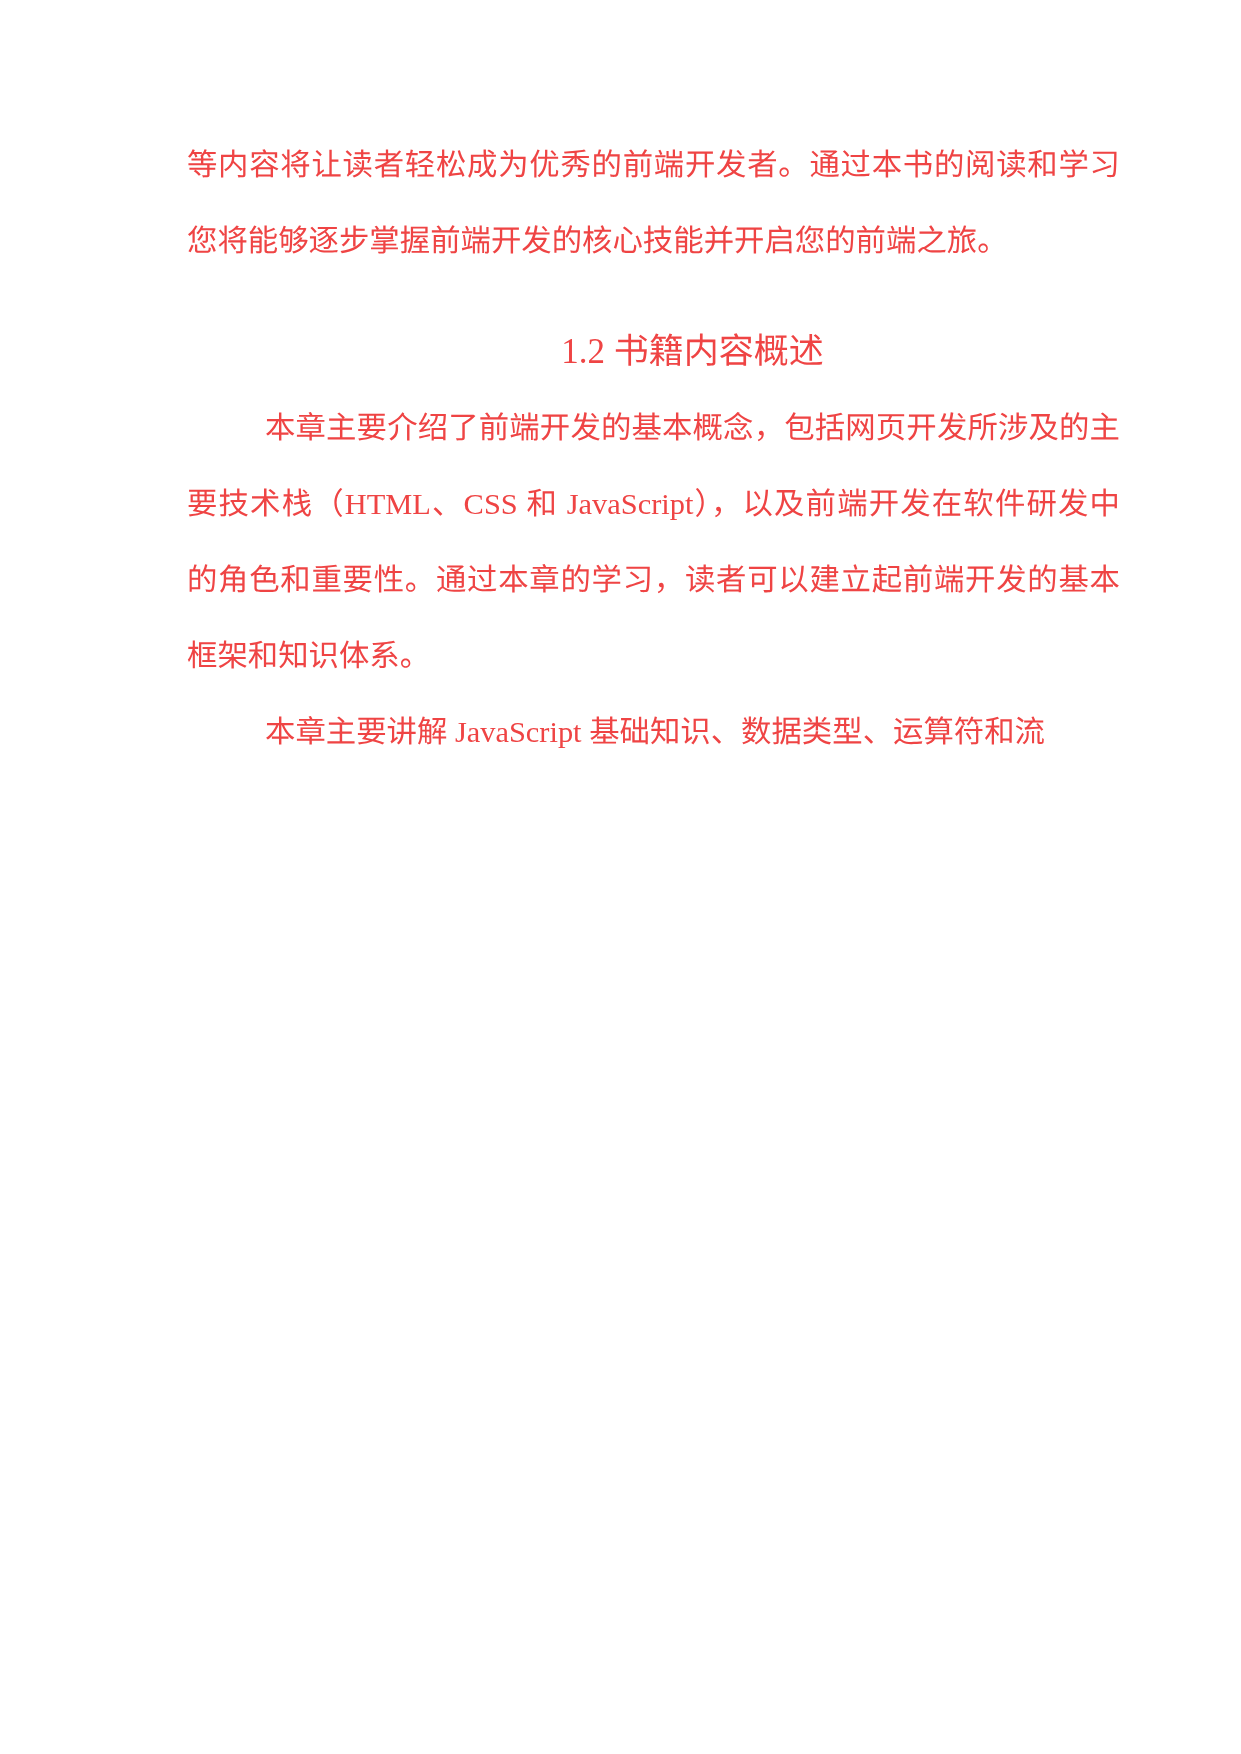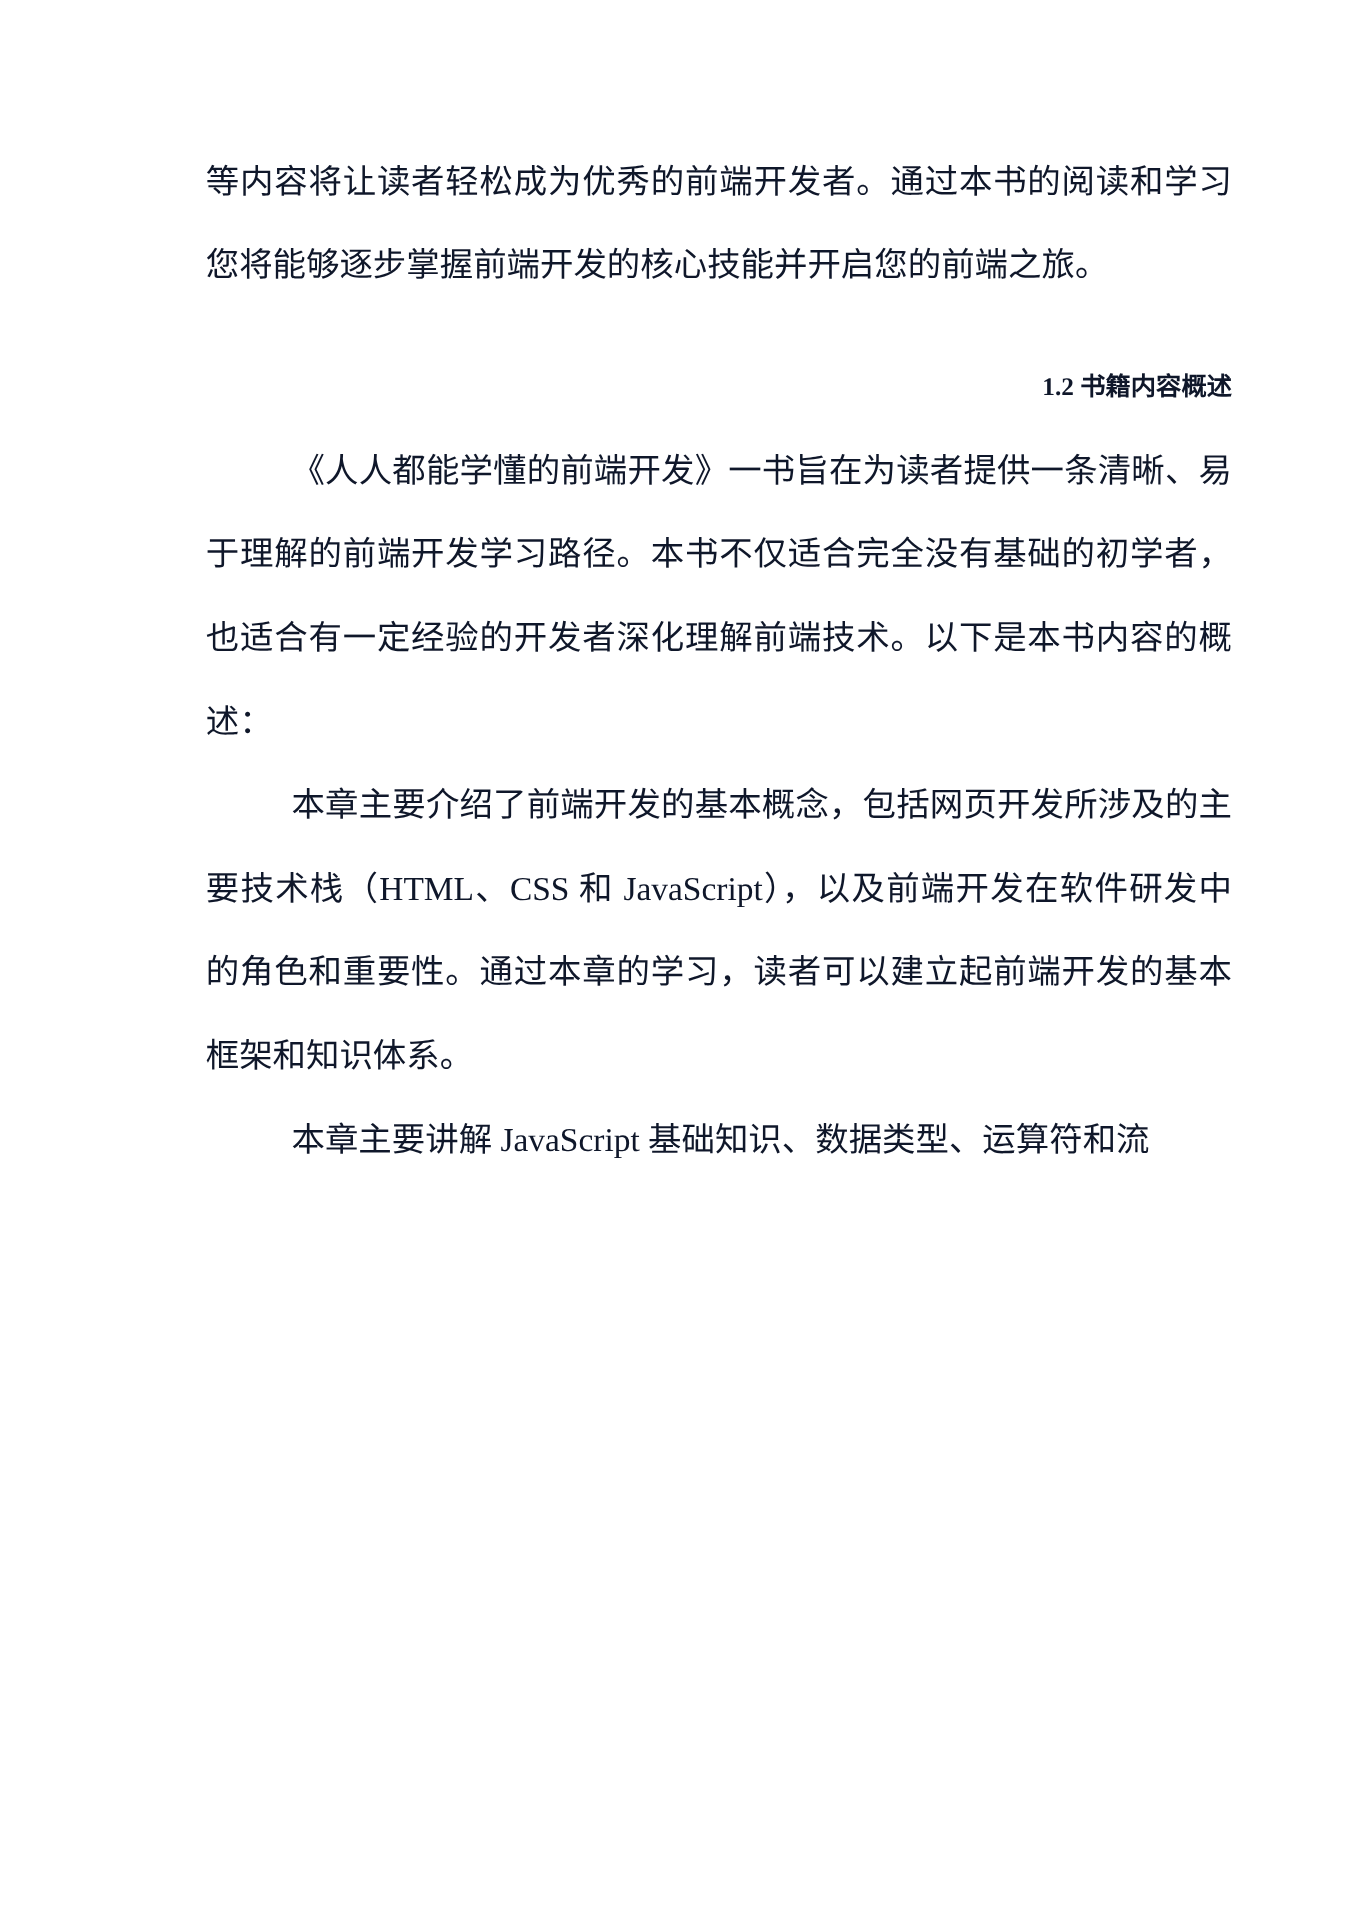--- a/index.html
+++ b/index.html
@@ -20,49 +20,48 @@
     height: 1754px;
     background: #ffffff;
     box-sizing: border-box;
   }
   .content {
     position: absolute;
     top: 0;
     left: 187px;
     width: 933px;
     padding-top: 127px;
-    color: #0f172a;
+    color: #ef4444;
     font-size: 30.4px;
     line-height: 76px;
     text-align: justify;
     letter-spacing: 0;
   }
   .content p {
     margin: 0;
     padding: 0;
     text-indent: 78px;
     word-break: normal;
   }
   .content p.no-indent {
     text-indent: 0;
   }
   .section-heading {
     margin: 35px 0 0 0;
     padding: 0;
-    font-size: 23px;
+    font-size: 35px;
     line-height: 76px;
-    font-weight: bold;
+    font-weight: normal;
     text-indent: 78px;
-    text-align: right;
+    text-align: center;
   }
 </style>
 </head>
 <body>
 
 <div class="page">
   <div class="content">
     <p class="no-indent">等内容将让读者轻松成为优秀的前端开发者。通过本书的阅读和学习您将能够逐步掌握前端开发的核心技能并开启您的前端之旅。</p>
     <h2 class="section-heading">1.2 书籍内容概述</h2>
-    <p>《人人都能学懂的前端开发》一书旨在为读者提供一条清晰、易于理解的前端开发学习路径。本书不仅适合完全没有基础的初学者，也适合有一定经验的开发者深化理解前端技术。以下是本书内容的概述：</p>
     <p>本章主要介绍了前端开发的基本概念，包括网页开发所涉及的主要技术栈（HTML、CSS 和 JavaScript），以及前端开发在软件研发中的角色和重要性。通过本章的学习，读者可以建立起前端开发的基本框架和知识体系。</p>
     <p>本章主要讲解 JavaScript 基础知识、数据类型、运算符和流</p>
   </div>
 </div>
 
 </body></html>

